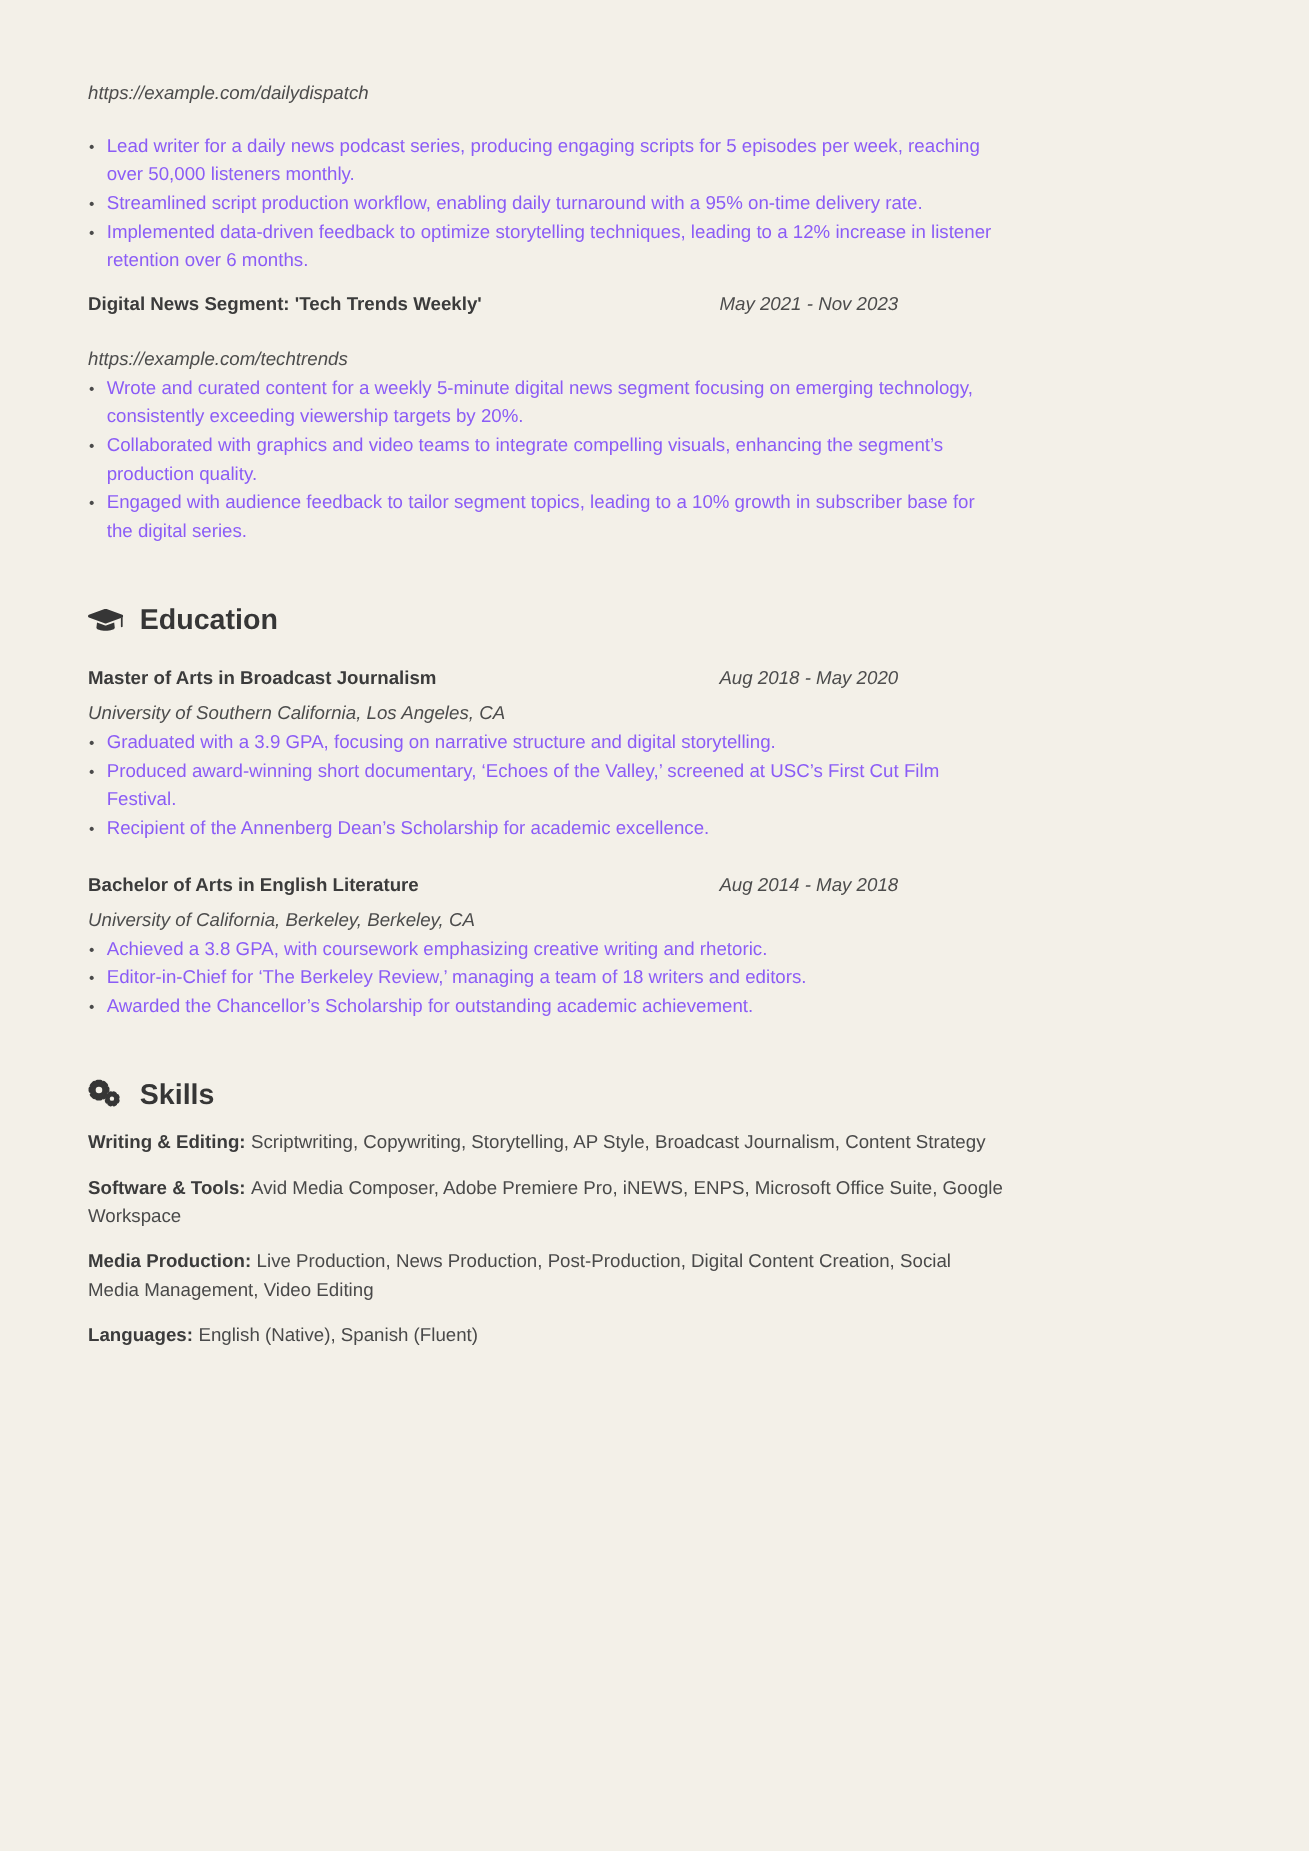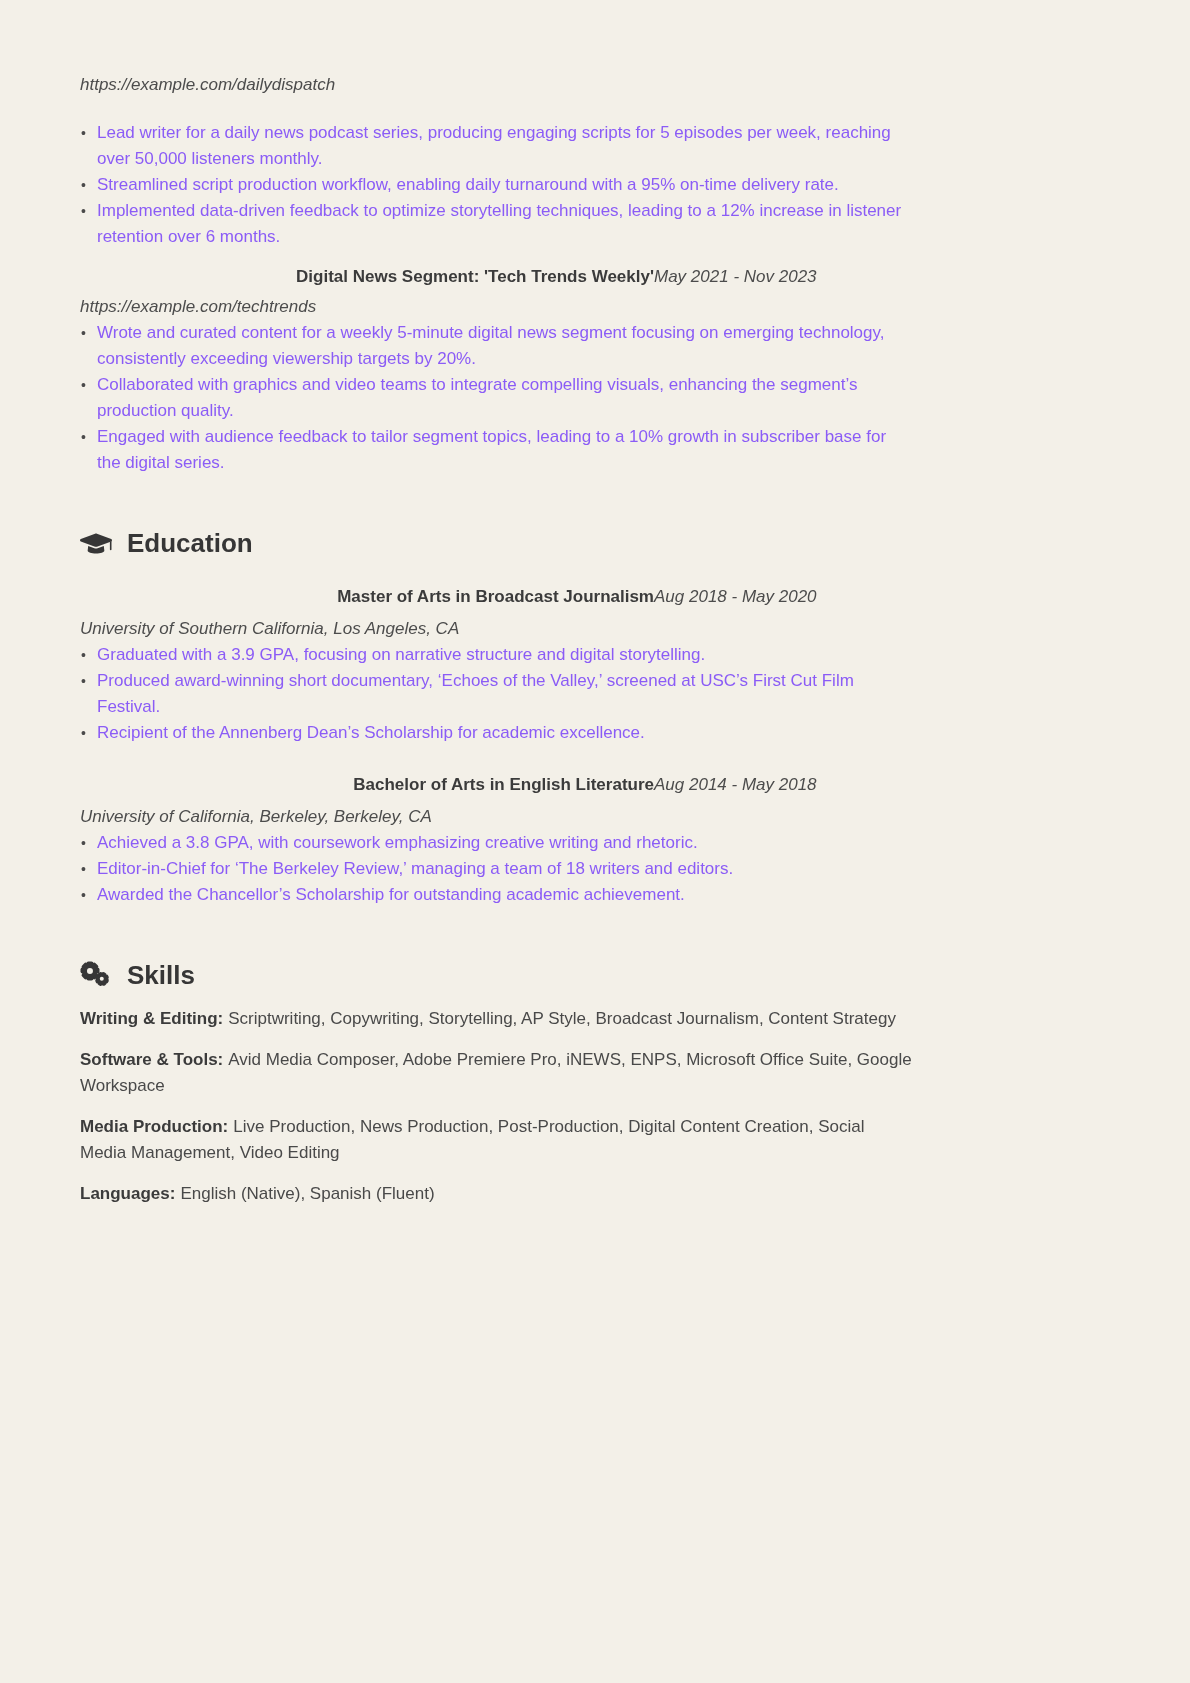--- a/index.html
+++ b/index.html
@@ -54,38 +54,37 @@
     align-items: baseline;
     margin-top: 14px;
   }
   .entry-title {
     flex: 1;
     margin: 0;
     font-size: 17px;
     line-height: 26px;
     font-weight: 700;
     color: #3b3b3b;
-    text-align: right;
   }
   .entry-dates {
     width: 260px;
     flex: none;
     font-style: italic;
     font-size: 17px;
     line-height: 26px;
     color: #4c4c4c;
   }
   .entry-sub {
     margin: 6px 0 0 0;
     font-style: italic;
     font-size: 17px;
     line-height: 26px;
     color: #4c4c4c;
   }
-  .entry-header + .url { margin-top: 4px; margin-bottom: 0; }
+  .entry-header + .url { margin-top: 24px; margin-bottom: 0; }
   .after-url-list { margin-top: 24px; }
   .edu-list { margin-top: 22px; }
 
   .section-heading {
     display: flex;
     align-items: center;
     gap: 15px;
     margin: 52px 0 0 0;
     font-size: 26px;
     line-height: 30px;

